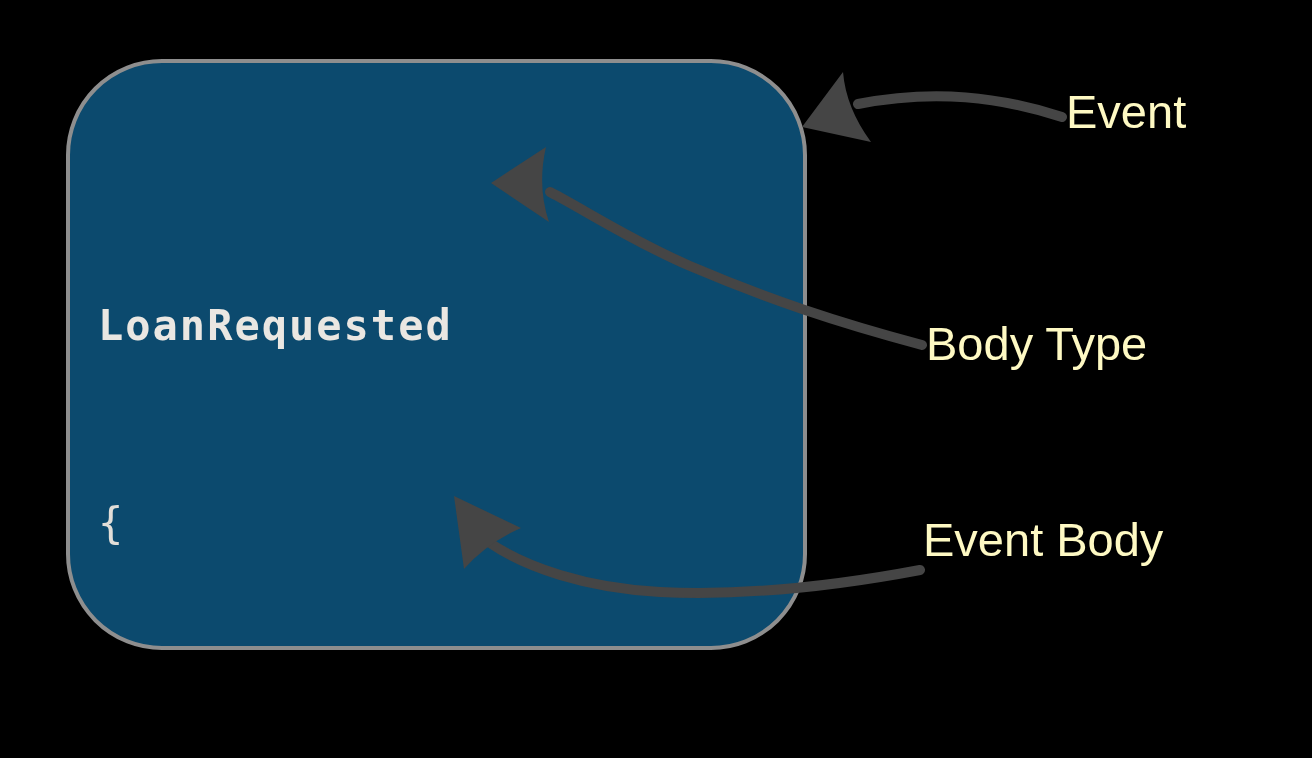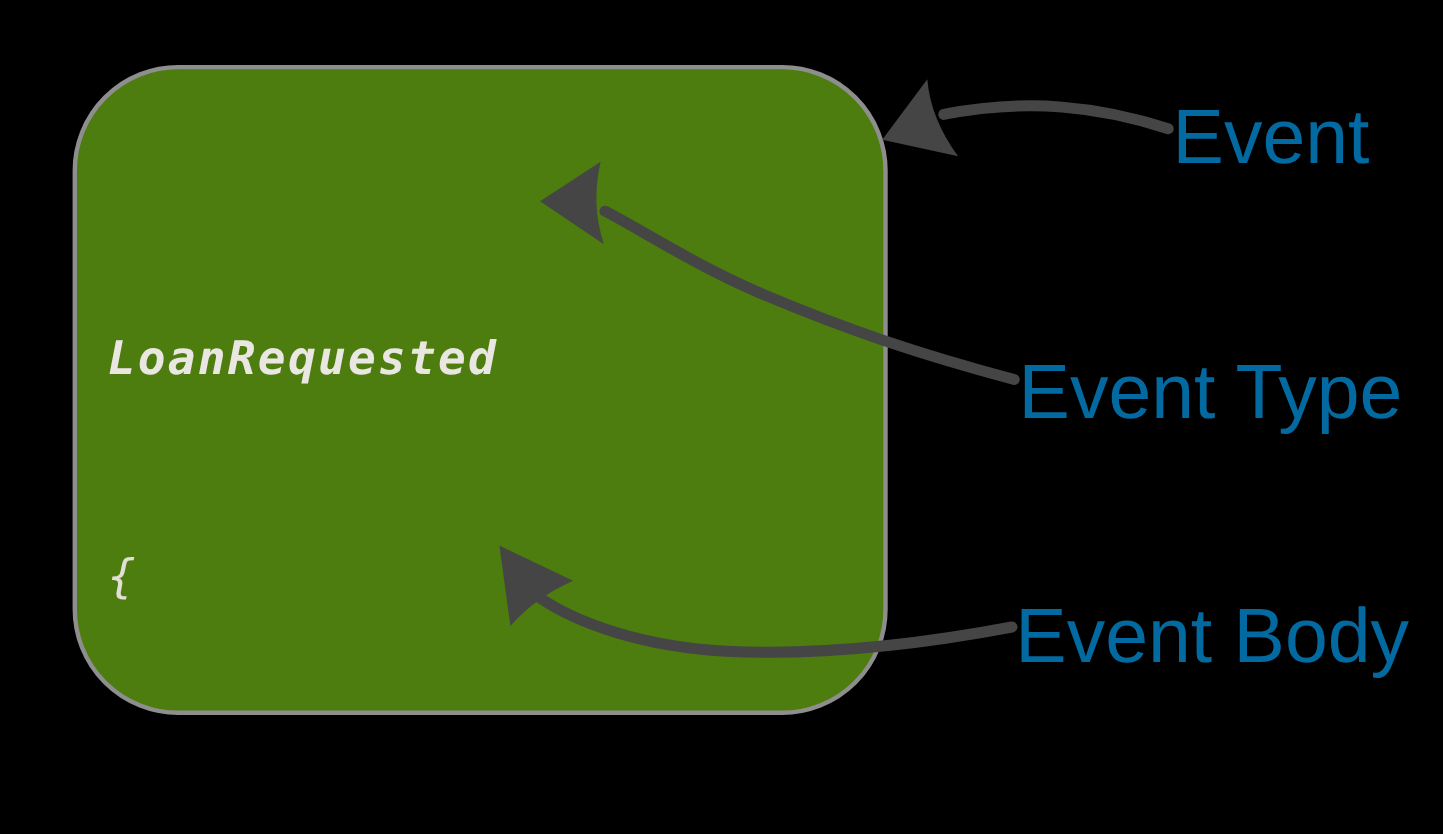--- a/index.html
+++ b/index.html
@@ -23,49 +23,48 @@
     height: 758px;
     pointer-events: none;
   }
   .event-card {
     position: absolute;
     left: 66px;
     top: 59px;
     width: 741px;
     height: 591px;
     box-sizing: border-box;
-    background: #4d7c0f;
+    background: #0c4a6e;
     border: 4px solid #8e8e8e;
     border-radius: 96px;
     padding: 98px 0 0 28px;
-    font-style: italic;
   }
   .code {
     font-family: "DejaVu Sans Mono", monospace;
     font-size: 42px;
     line-height: 66px;
     letter-spacing: 2px;
     color: #e2ded8;
     white-space: pre;
   }
   .code-title {
     font-weight: bold;
     color: #eae7e2;
   }
   .label {
     position: absolute;
-    font-size: 70px;
+    font-size: 47px;
     line-height: 1.08;
-    color: #0369a1;
+    color: #fef9c3;
     white-space: nowrap;
     text-align: center;
   }
   .label-event      { left: 1066px; top: 87px;  }
   .label-event-type { left: 926px;  top: 319px; }
-  .label-event-body { left: 923px;  top: 541px; }
+  .label-event-body { left: 923px;  top: 515px; }
 </style>
 </head>
 <body>
 
 <div class="stage">
 
   <div class="event-card">
     <div class="code">
       <div class="code-title">LoanRequested</div>
       <div>{</div>
@@ -87,16 +86,16 @@
       <path d="M 491 183 L 546 147 Q 537 186 549 222 Z" fill="#454545"></path>
     </g>
 
     <g>
       <path d="M 920 570 C 830 587, 745 596, 660 592 C 585 588, 525 567, 490 543" fill="none" stroke="#454545" stroke-width="10" stroke-linecap="round"></path>
       <path d="M 454 496 L 521 528 Q 487 543 464 569 Z" fill="#454545"></path>
     </g>
   </svg>
 
   <div class="label label-event">Event</div>
-  <div class="label label-event-type">Event Type</div>
+  <div class="label label-event-type">Body Type</div>
   <div class="label label-event-body">Event Body</div>
 
 </div>
 
 </body></html>

